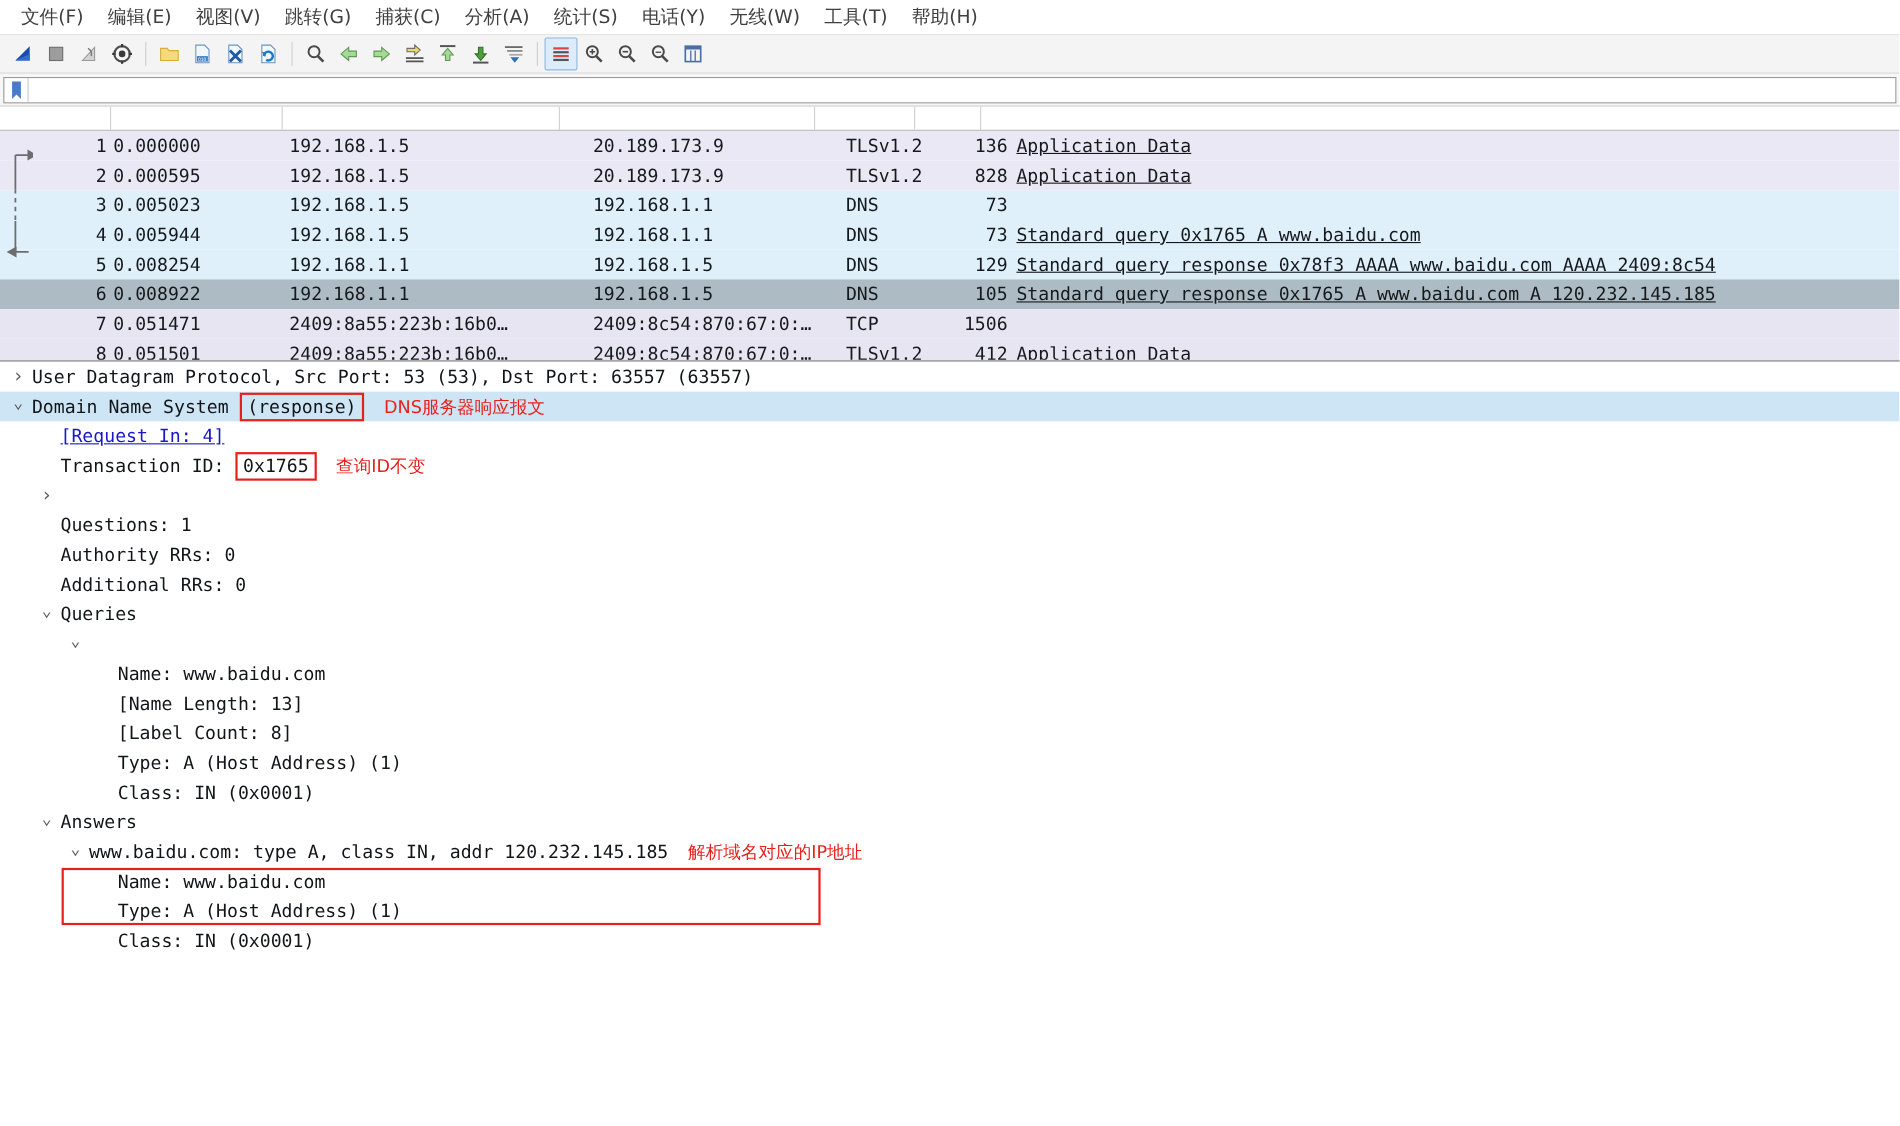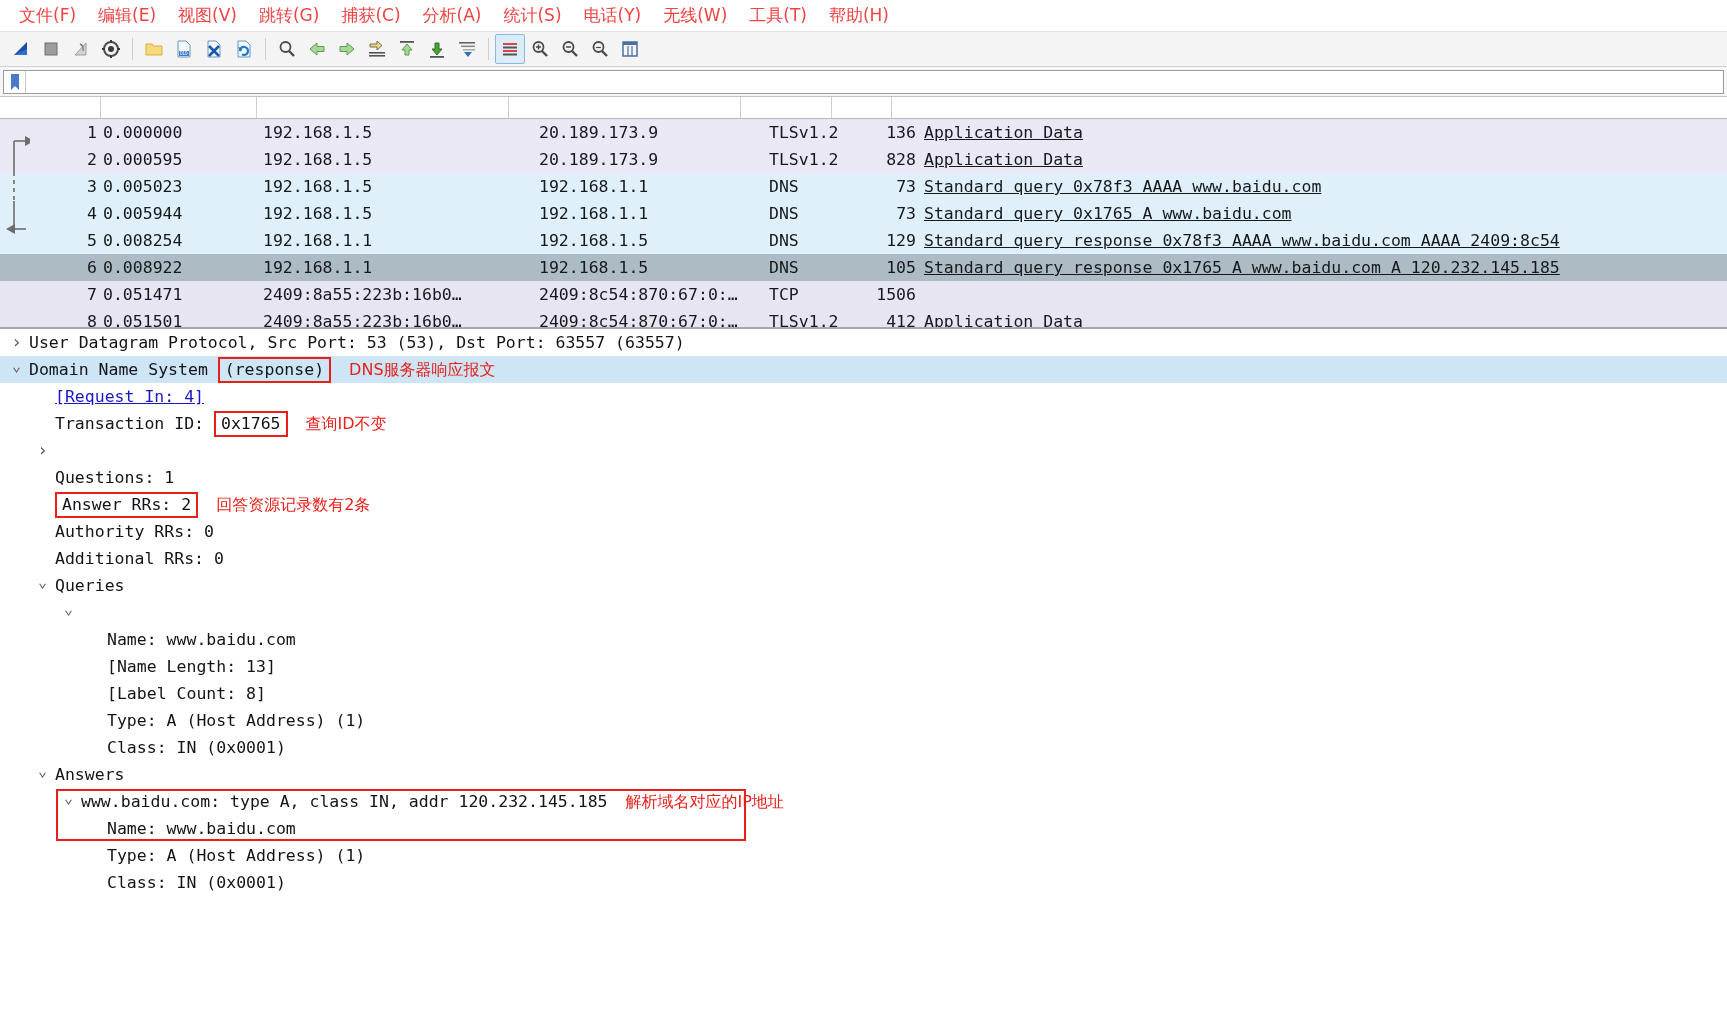--- a/index.html
+++ b/index.html
@@ -15,21 +15,21 @@
   #menubar {
     height: 31px;
     background: #ffffff;
     display: flex;
     align-items: center;
     padding-left: 8px;
     border-bottom: 0px solid #d7d7d7;
   }
   .menu-item {
     font-size: 17px;
-    color: #ef4444;
+    color: #404040;
     padding: 3px 11px;
     white-space: nowrap;
     cursor: default;
     font-family: "DejaVu Sans", sans-serif;
   }
 
   
   #toolbar {
     height: 36px;
     background: #f4f4f4;
@@ -394,21 +394,20 @@
         <div class="c-len">828</div>
         <div class="c-info">Application Data</div>
       </div>
       <div class="prow dns">
         <div class="c-no">3</div>
         <div class="c-time">0.005023</div>
         <div class="c-src">192.168.1.5</div>
         <div class="c-dst">192.168.1.1</div>
         <div class="c-proto">DNS</div>
         <div class="c-len">73</div>
-        <div class="c-info">Standard query 0x78f3 AAAA www.baidu.com</div>
       </div>
       <div class="prow dns">
         <div class="c-no">4</div>
         <div class="c-time">0.005944</div>
         <div class="c-src">192.168.1.5</div>
         <div class="c-dst">192.168.1.1</div>
         <div class="c-proto">DNS</div>
         <div class="c-len">73</div>
         <div class="c-info">Standard query 0x1765 A www.baidu.com</div>
       </div>
@@ -500,27 +499,20 @@
       <div class="drow">
         <span style="display: inline-block; flex: 0 0 auto; width: 36px;"></span>
         <span class="twisty"></span>
         <span style="width: 6px; flex: 0 0 auto;"></span>
         <span class="dtext">Questions: 1</span>
       </div>
       <div class="drow">
         <span style="display: inline-block; flex: 0 0 auto; width: 36px;"></span>
         <span class="twisty"></span>
         <span style="width: 6px; flex: 0 0 auto;"></span>
-        <span class="dtext boxed">Answer RRs: 2</span>
-        <span class="annot">回答资源记录数有2条</span>
-      </div>
-      <div class="drow">
-        <span style="display: inline-block; flex: 0 0 auto; width: 36px;"></span>
-        <span class="twisty"></span>
-        <span style="width: 6px; flex: 0 0 auto;"></span>
         <span class="dtext">Authority RRs: 0</span>
       </div>
       <div class="drow">
         <span style="display: inline-block; flex: 0 0 auto; width: 36px;"></span>
         <span class="twisty"></span>
         <span style="width: 6px; flex: 0 0 auto;"></span>
         <span class="dtext">Additional RRs: 0</span>
       </div>
       <div class="drow">
         <span style="display: inline-block; flex: 0 0 auto; width: 36px;"></span>

